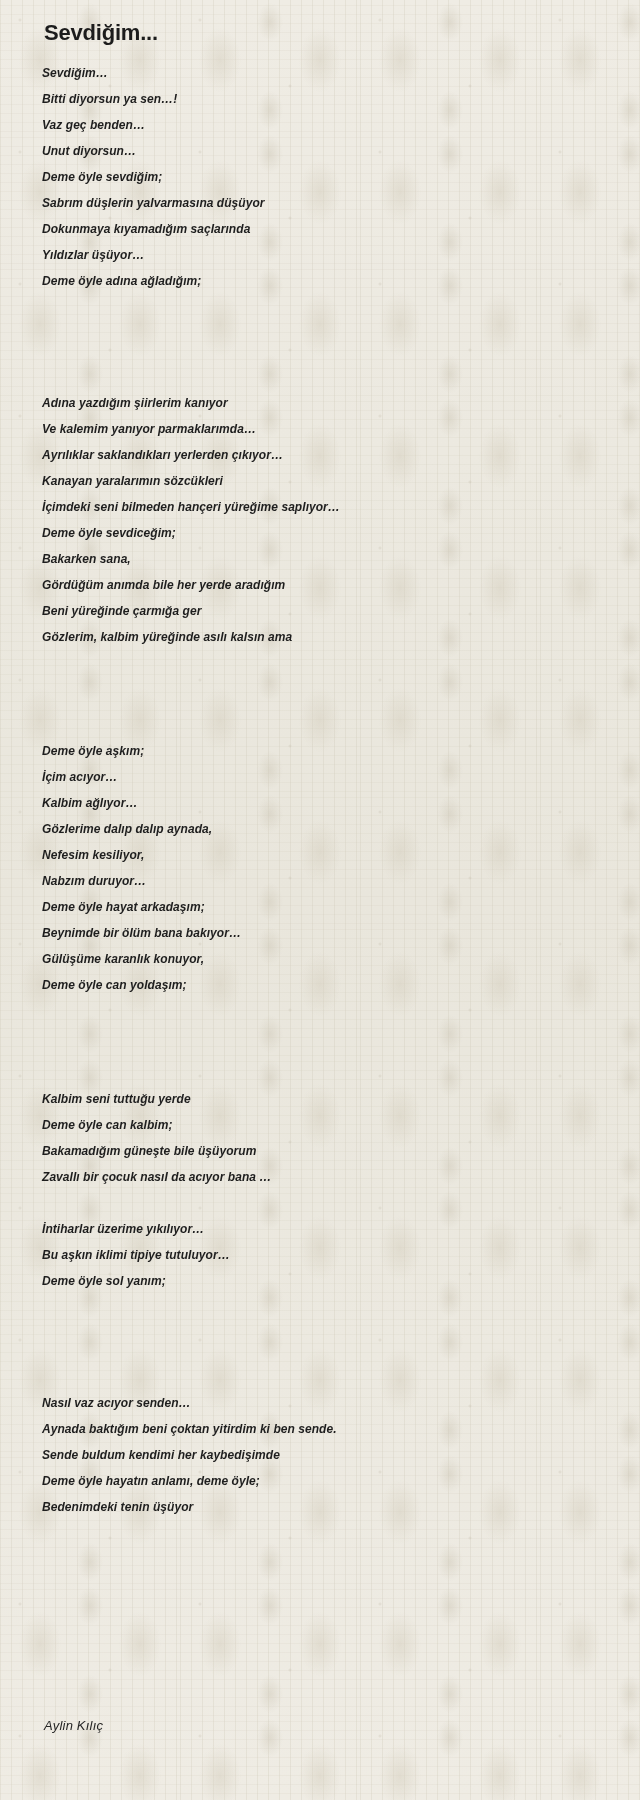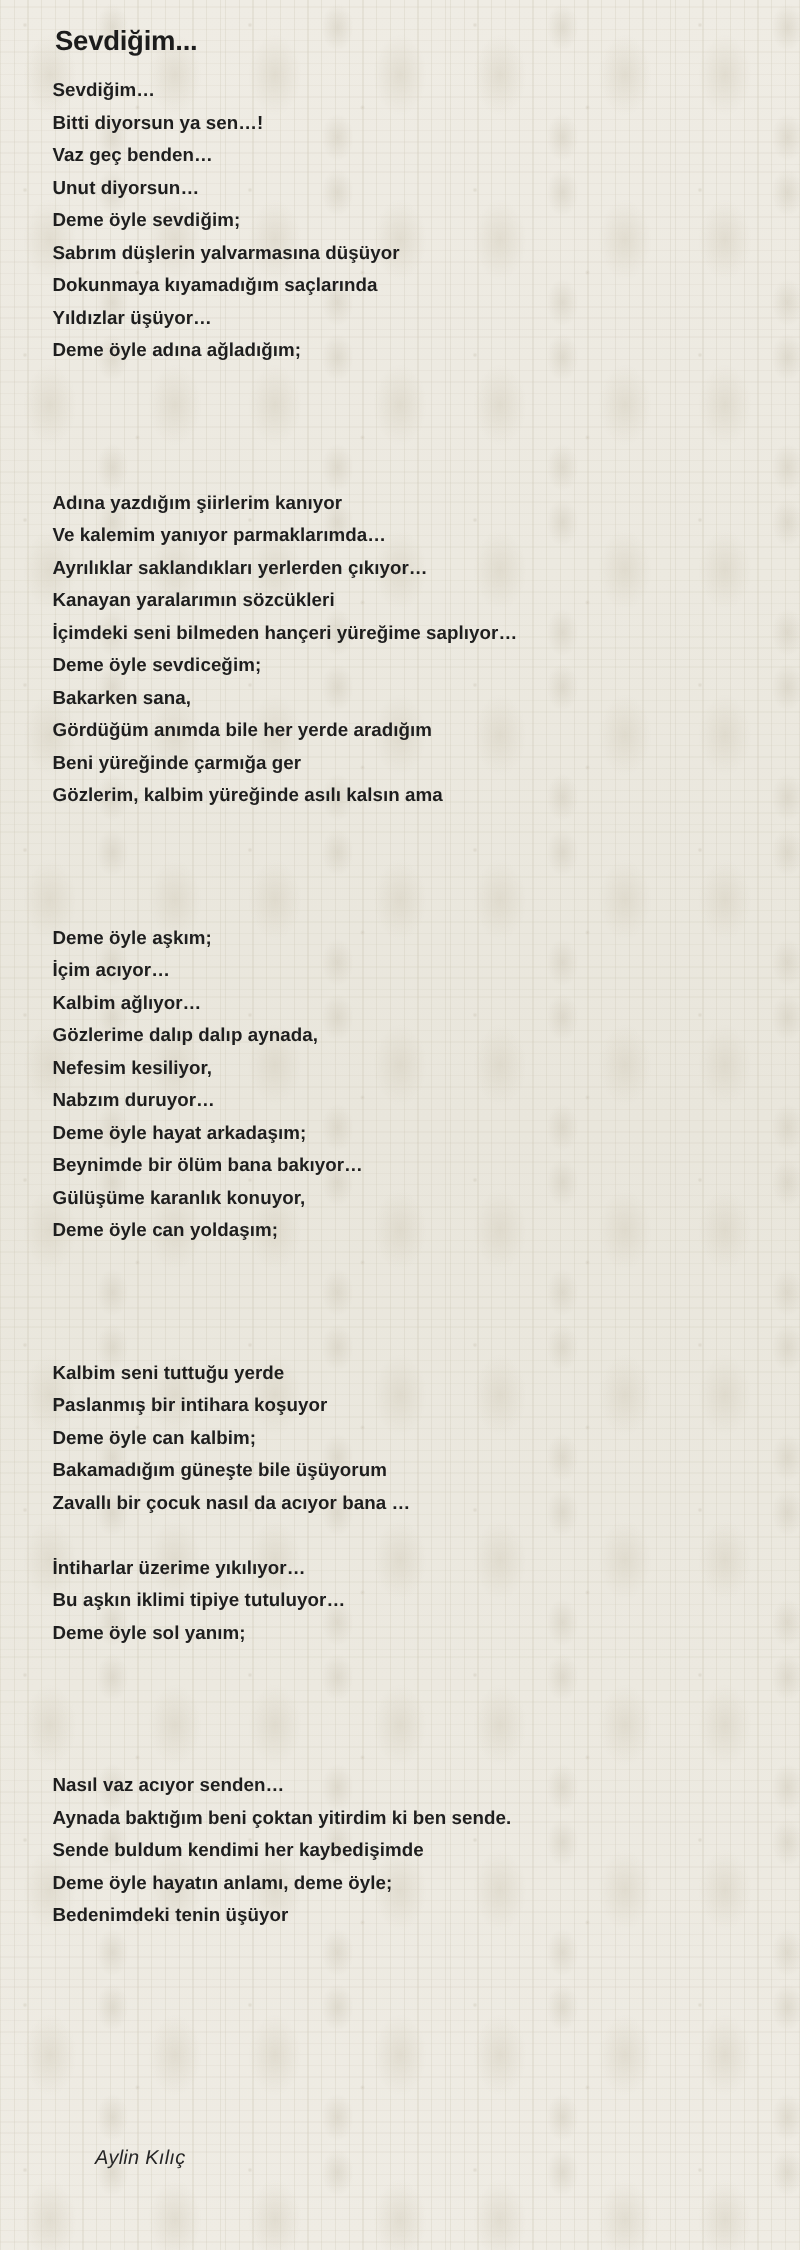--- a/index.html
+++ b/index.html
@@ -62,41 +62,41 @@
     color: #1c1c1c;
     letter-spacing: -0.2px;
     margin: 6px 0 14px 4px;
     line-height: 1.2;
   }
 
   .stanza {
     margin: 0 0 0 2px;
   }
   .line {
-    font-size: 15px;
+    font-size: 12px;
     font-weight: bold;
     color: #1e1e1e;
     line-height: 26px;
     white-space: pre-wrap;
     letter-spacing: 0.05px;
+    font-style: italic;
   }
   .line.blank {
     height: 26px;
   }
 
   .author {
     position: absolute;
     left: 44px;
     top: 1718px;
     z-index: 2;
-    font-size: 16px;
+    font-size: 13px;
     font-style: italic;
     color: #262626;
     letter-spacing: 0.2px;
-    padding-left: 32px;
   }
 </style>
 </head>
 <body>
 
 <div class="page">
   <div class="content">
     <div class="poem-title">Sevdiğim...</div>
 
     <div class="stanza">
@@ -138,21 +138,20 @@
       <div class="line">Deme öyle hayat arkadaşım;</div>
       <div class="line">Beynimde bir ölüm bana bakıyor…</div>
       <div class="line">Gülüşüme karanlık konuyor,</div>
       <div class="line">Deme öyle can yoldaşım;</div>
     </div>
 
     <div class="line blank" style="height:88px"></div>
 
     <div class="stanza">
       <div class="line">Kalbim seni tuttuğu yerde</div>
-      <div class="line">Paslanmış bir intihara koşuyor</div>
       <div class="line">Deme öyle can kalbim;</div>
       <div class="line">Bakamadığım güneşte bile üşüyorum</div>
       <div class="line">Zavallı bir çocuk nasıl da acıyor bana …</div>
       <div class="line blank"></div>
       <div class="line">İntiharlar üzerime yıkılıyor…</div>
       <div class="line">Bu aşkın iklimi tipiye tutuluyor…</div>
       <div class="line">Deme öyle sol yanım;</div>
     </div>
 
     <div class="line blank" style="height:96px"></div>

